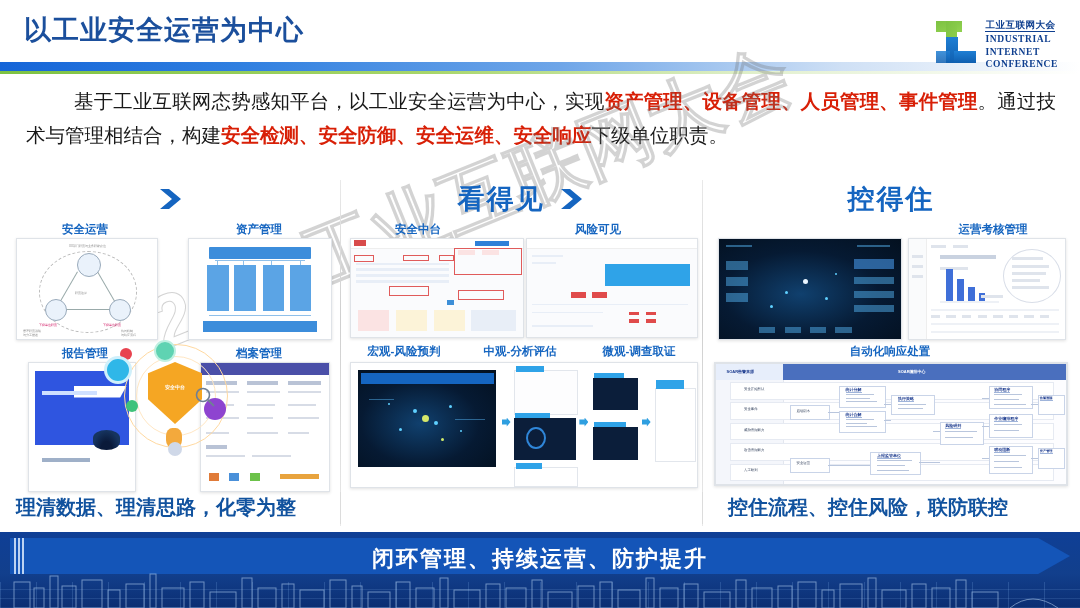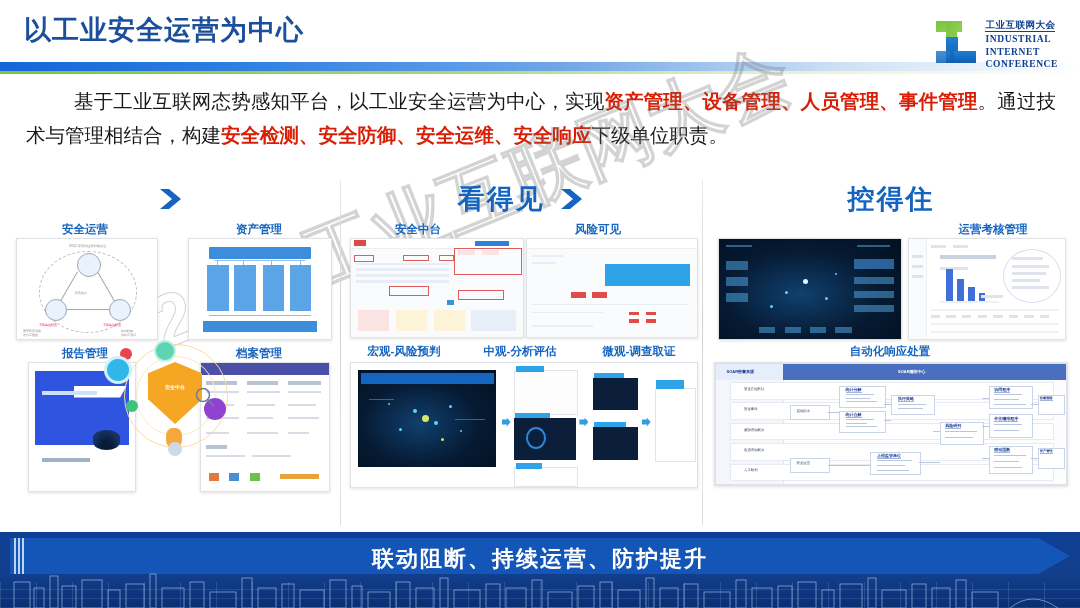--- a/index.html
+++ b/index.html
@@ -585,26 +585,28 @@
             <div class="soar-ln" style="left:32%;top:84%;width:12%;height:.8px;"></div>
           </div>
         </div>
       </div>
     </div>
   </div>
 
   <div class="taglines">
     <div class="tag-div v1"></div>
     <div class="tag-div v2"></div>
+    <div class="tag t1">理清数据、理清思路，化零为整</div>
+    <div class="tag t3">控住流程、控住风险，联防联控</div>
   </div>
 
   <div class="banner">
     <div class="banner-arrow"></div>
     <div class="banner-bars"></div>
-    <div class="banner-text">联动阻断、持续运营、防护提升</div>
+    <div class="banner-text">闭环管理、持续运营、防护提升</div>
     <svg class="skyline" viewBox="0 0 1080 40" preserveAspectRatio="none">
       <g fill="none" stroke="#bcd7f5" stroke-width="1">
         <rect x="14" y="14" width="16" height="26"></rect>
           <rect x="34" y="20" width="10" height="20"></rect>
         <rect x="50" y="8" width="8" height="32"></rect>
           <rect x="62" y="18" width="14" height="22"></rect>
         <rect x="82" y="12" width="20" height="28"></rect>
           <rect x="108" y="22" width="12" height="18"></rect>
         <rect x="126" y="16" width="18" height="24"></rect>
           <rect x="150" y="6" width="6" height="34"></rect>

